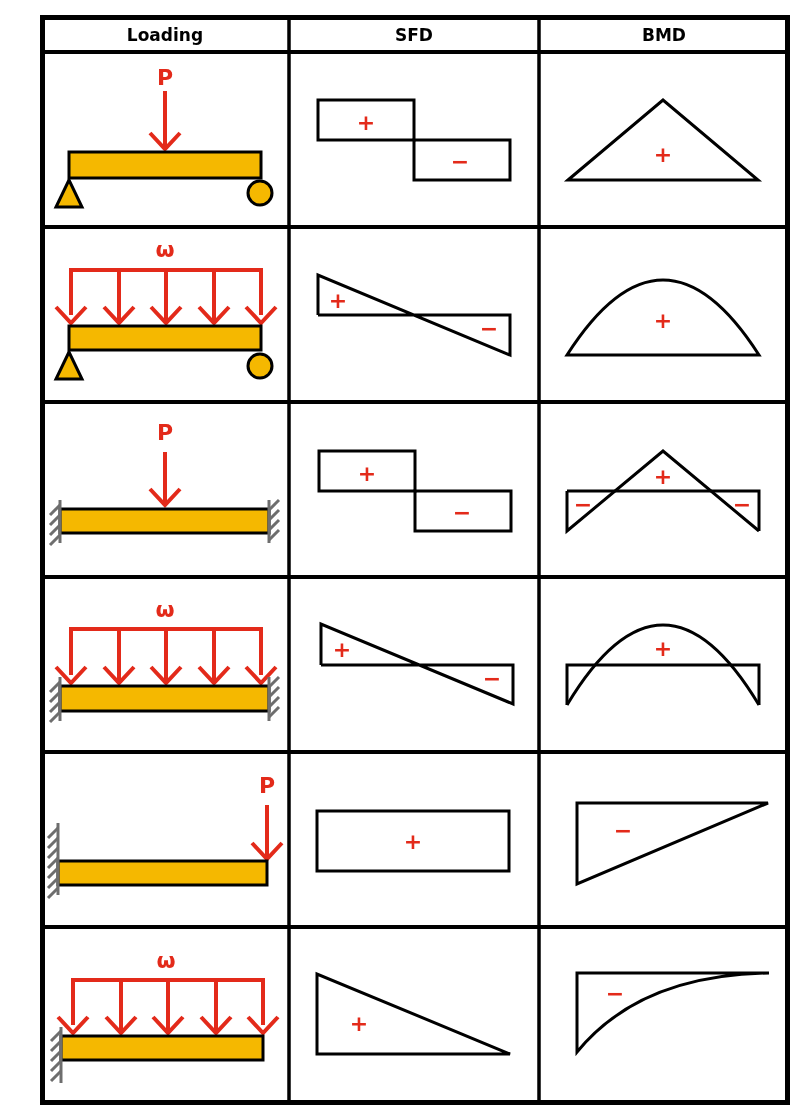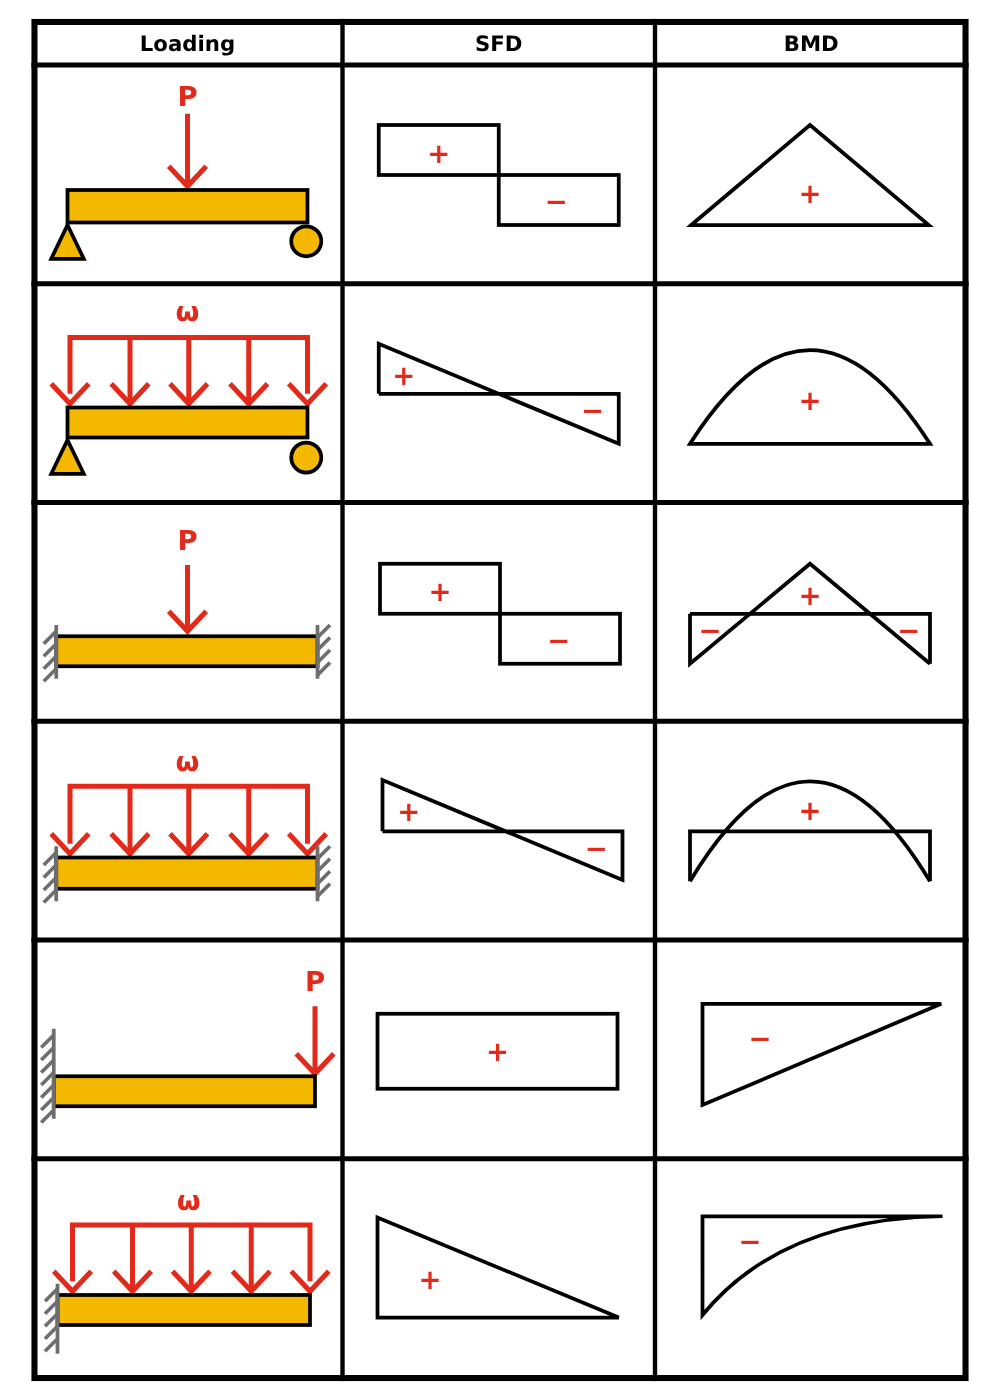--- a/index.html
+++ b/index.html
@@ -1,18 +1,18 @@
 <!DOCTYPE html>
 <html><head>
 <meta charset="utf-8">
 <style>
   html, body { margin: 0; padding: 0; background: #ffffff; }
   body { width: 800px; height: 1119px; position: relative; overflow: hidden;
          font-family: "DejaVu Sans", sans-serif; }
-  #table { position: absolute; left: 25px; top: 15px; width: 611px; height: 1090px; }
+  #table { position: absolute; left: 40px; top: 15px; width: 611px; height: 1090px; }
   svg { display: block; }
   .hdr { font-family: "DejaVu Sans", sans-serif; font-weight: bold; font-size: 17px; fill: #000; }
   .lbl { font-family: "DejaVu Sans", sans-serif; font-weight: bold; font-size: 22px; fill: #e32a1a; }
   .sign { font-family: "DejaVu Sans", sans-serif; font-weight: bold; font-size: 22px; fill: #e32a1a; }
 </style>
 </head>
 <body>
 
 <div id="table">
 <svg width="750" height="1090" viewBox="0 0 750 1090" xmlns="http://www.w3.org/2000/svg">

